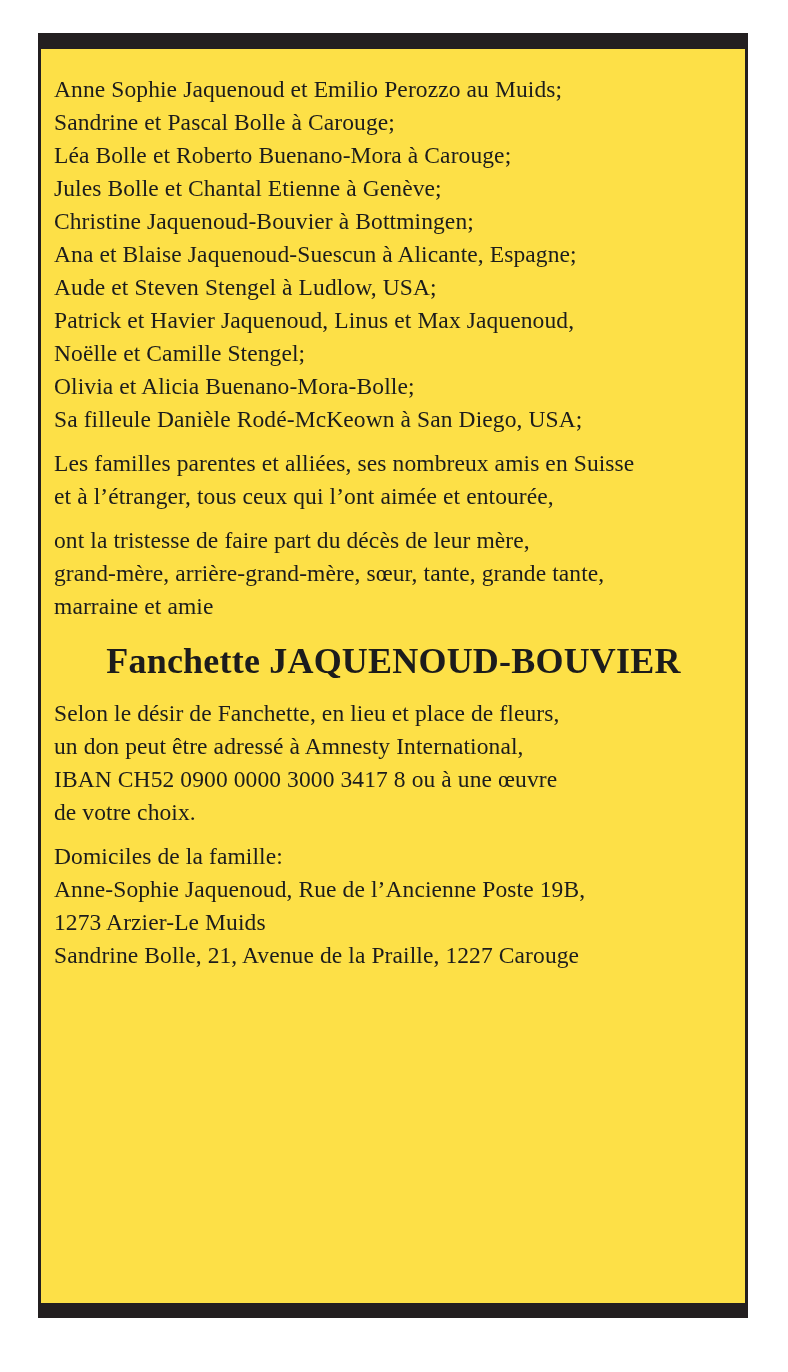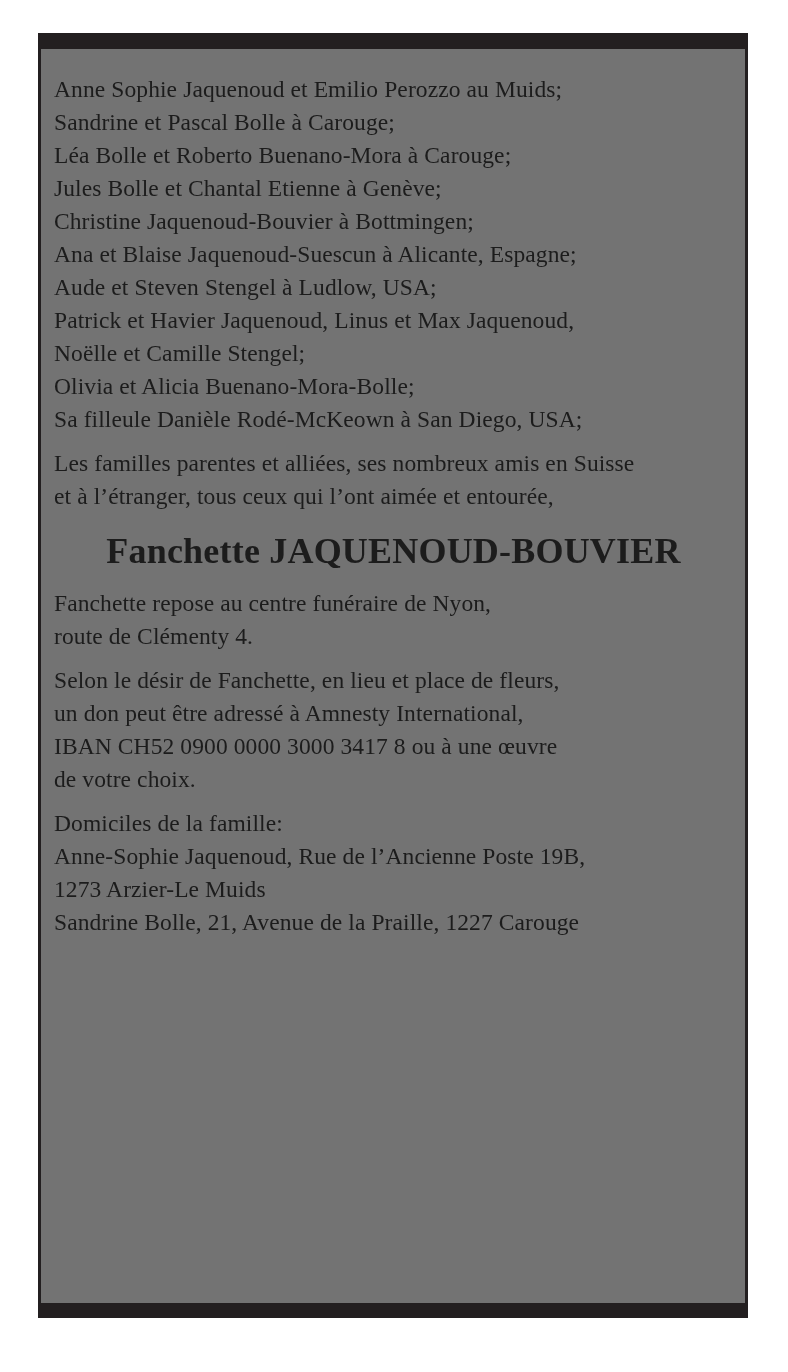--- a/index.html
+++ b/index.html
@@ -25,21 +25,21 @@
     height: 16px;
     background: #231f20;
   }
   .bar.bottom {
     height: 15px;
   }
   .card-content {
     box-sizing: border-box;
     border-left: 3px solid #231f20;
     border-right: 3px solid #231f20;
-    background: #737373;
+    background: #fde047;
     padding: 24px 12px 30px 13px;
     min-height: 1254px;
   }
   .para {
     margin: 0 0 11px 0;
     font-size: 23.5px;
     line-height: 33px;
     white-space: pre-line;
     letter-spacing: 0.1px;
   }
@@ -68,23 +68,24 @@
 Jules Bolle et Chantal Etienne à Genève;
 Christine Jaquenoud-Bouvier à Bottmingen;
 Ana et Blaise Jaquenoud-Suescun à Alicante, Espagne;
 Aude et Steven Stengel à Ludlow, USA;
 Patrick et Havier Jaquenoud, Linus et Max Jaquenoud,
 Noëlle et Camille Stengel;
 Olivia et Alicia Buenano-Mora-Bolle;
 Sa filleule Danièle Rodé-McKeown à San Diego, USA;</p>
     <p class="para">Les familles parentes et alliées, ses nombreux amis en Suisse
 et à l’étranger, tous ceux qui l’ont aimée et entourée,</p>
+    <p class="para">ont la tristesse de faire part du décès de leur mère,
+grand-mère, arrière-grand-mère, sœur, tante, grande tante,
+marraine et amie</p>
     <h1 class="deceased-name">Fanchette JAQUENOUD-BOUVIER</h1>
-    <p class="para">Fanchette repose au centre funéraire de Nyon,
-route de Clémenty 4.</p>
     <p class="para">Selon le désir de Fanchette, en lieu et place de fleurs,
 un don peut être adressé à Amnesty International,
 IBAN CH52 0900 0000 3000 3417 8 ou à une œuvre
 de votre choix.</p>
     <p class="para">Domiciles de la famille:
 Anne-Sophie Jaquenoud, Rue de l’Ancienne Poste 19B,
 1273 Arzier-Le Muids
 Sandrine Bolle, 21, Avenue de la Praille, 1227 Carouge</p>
   </div>
   <div class="bar bottom"></div>

